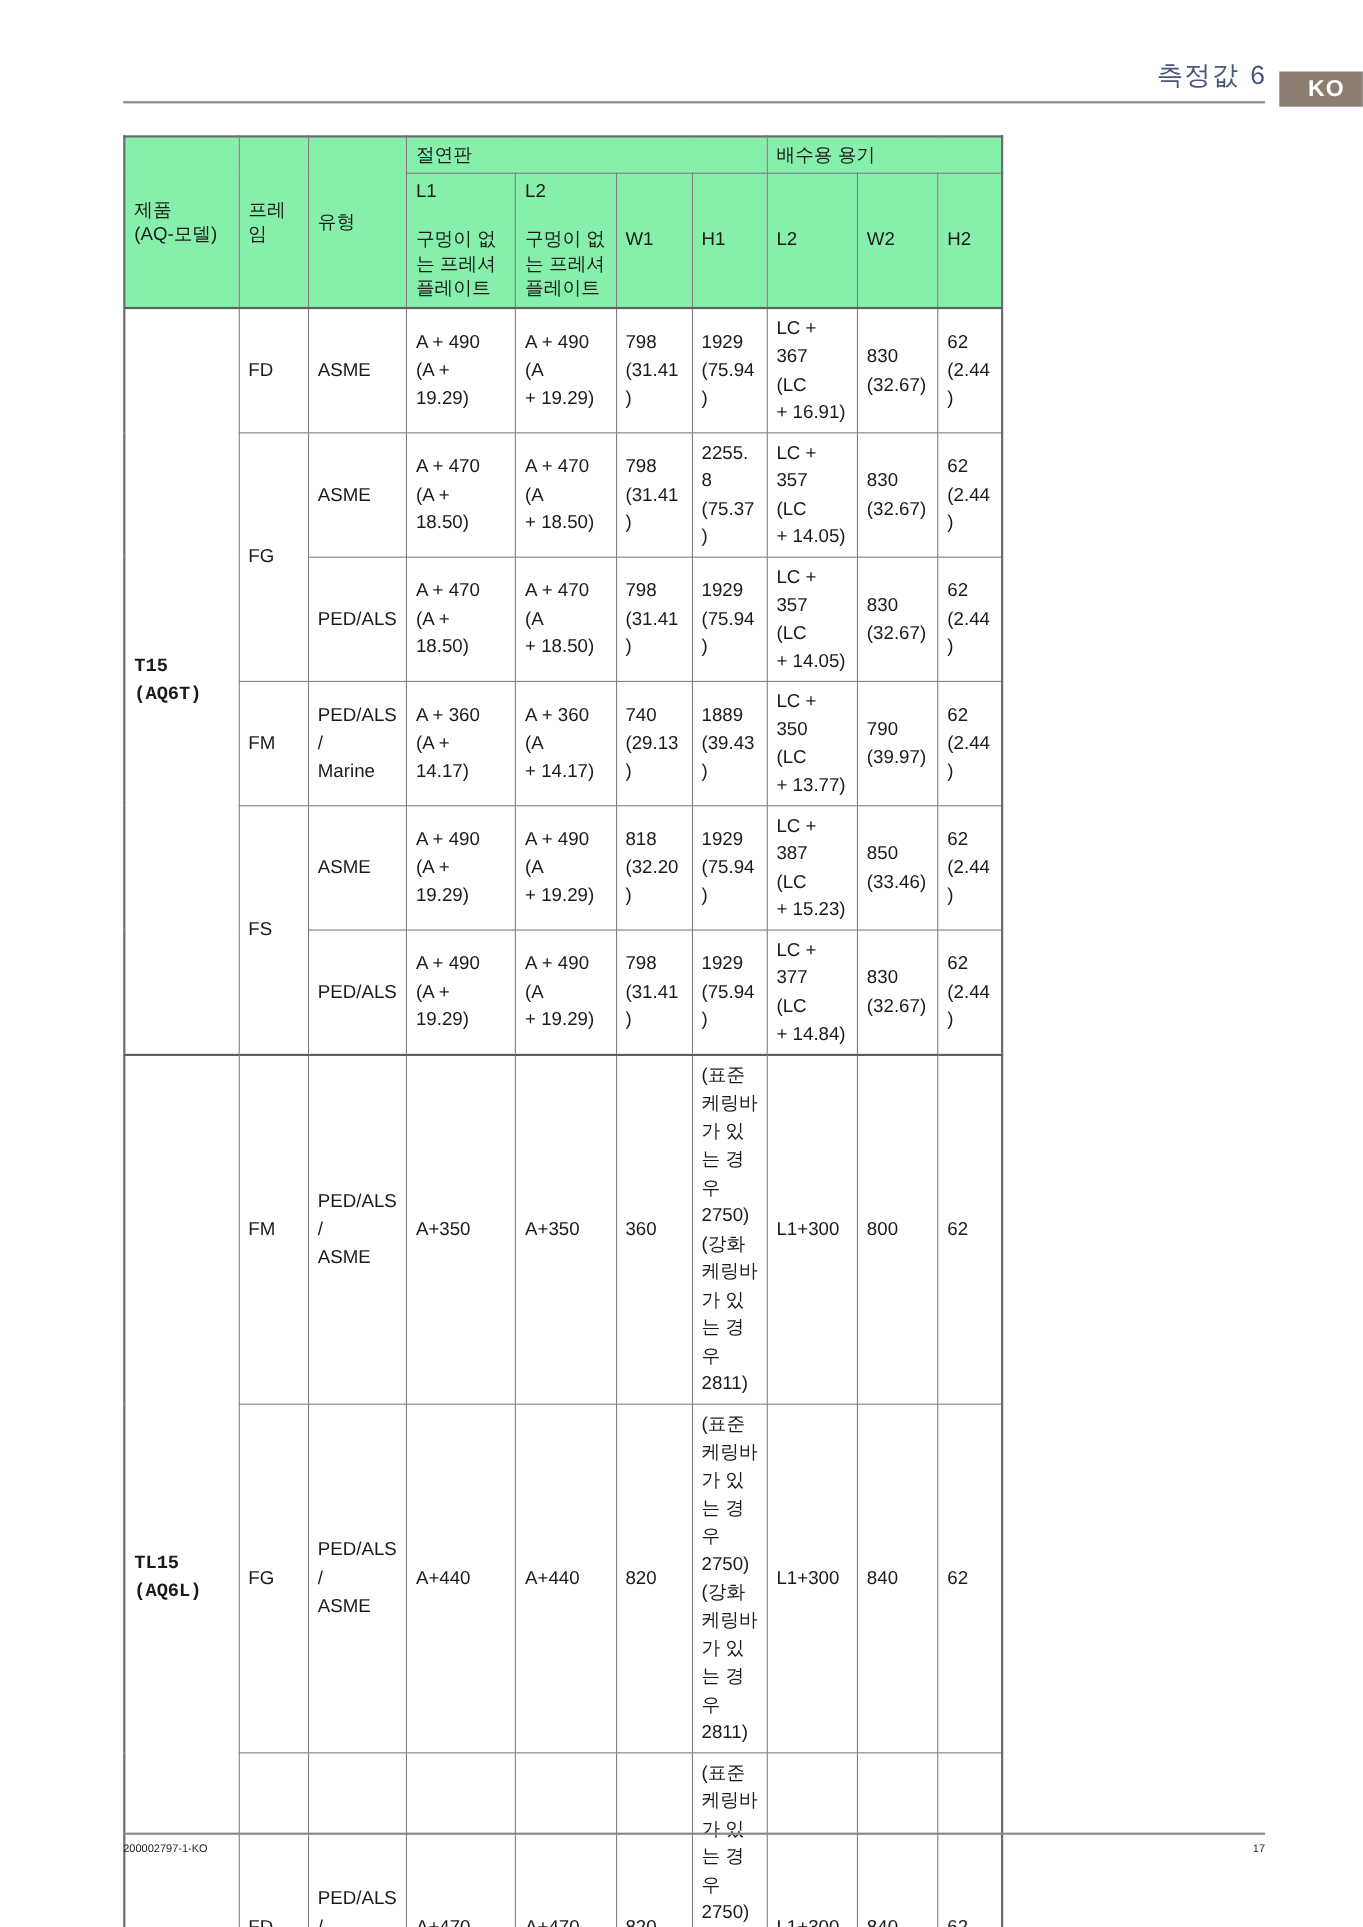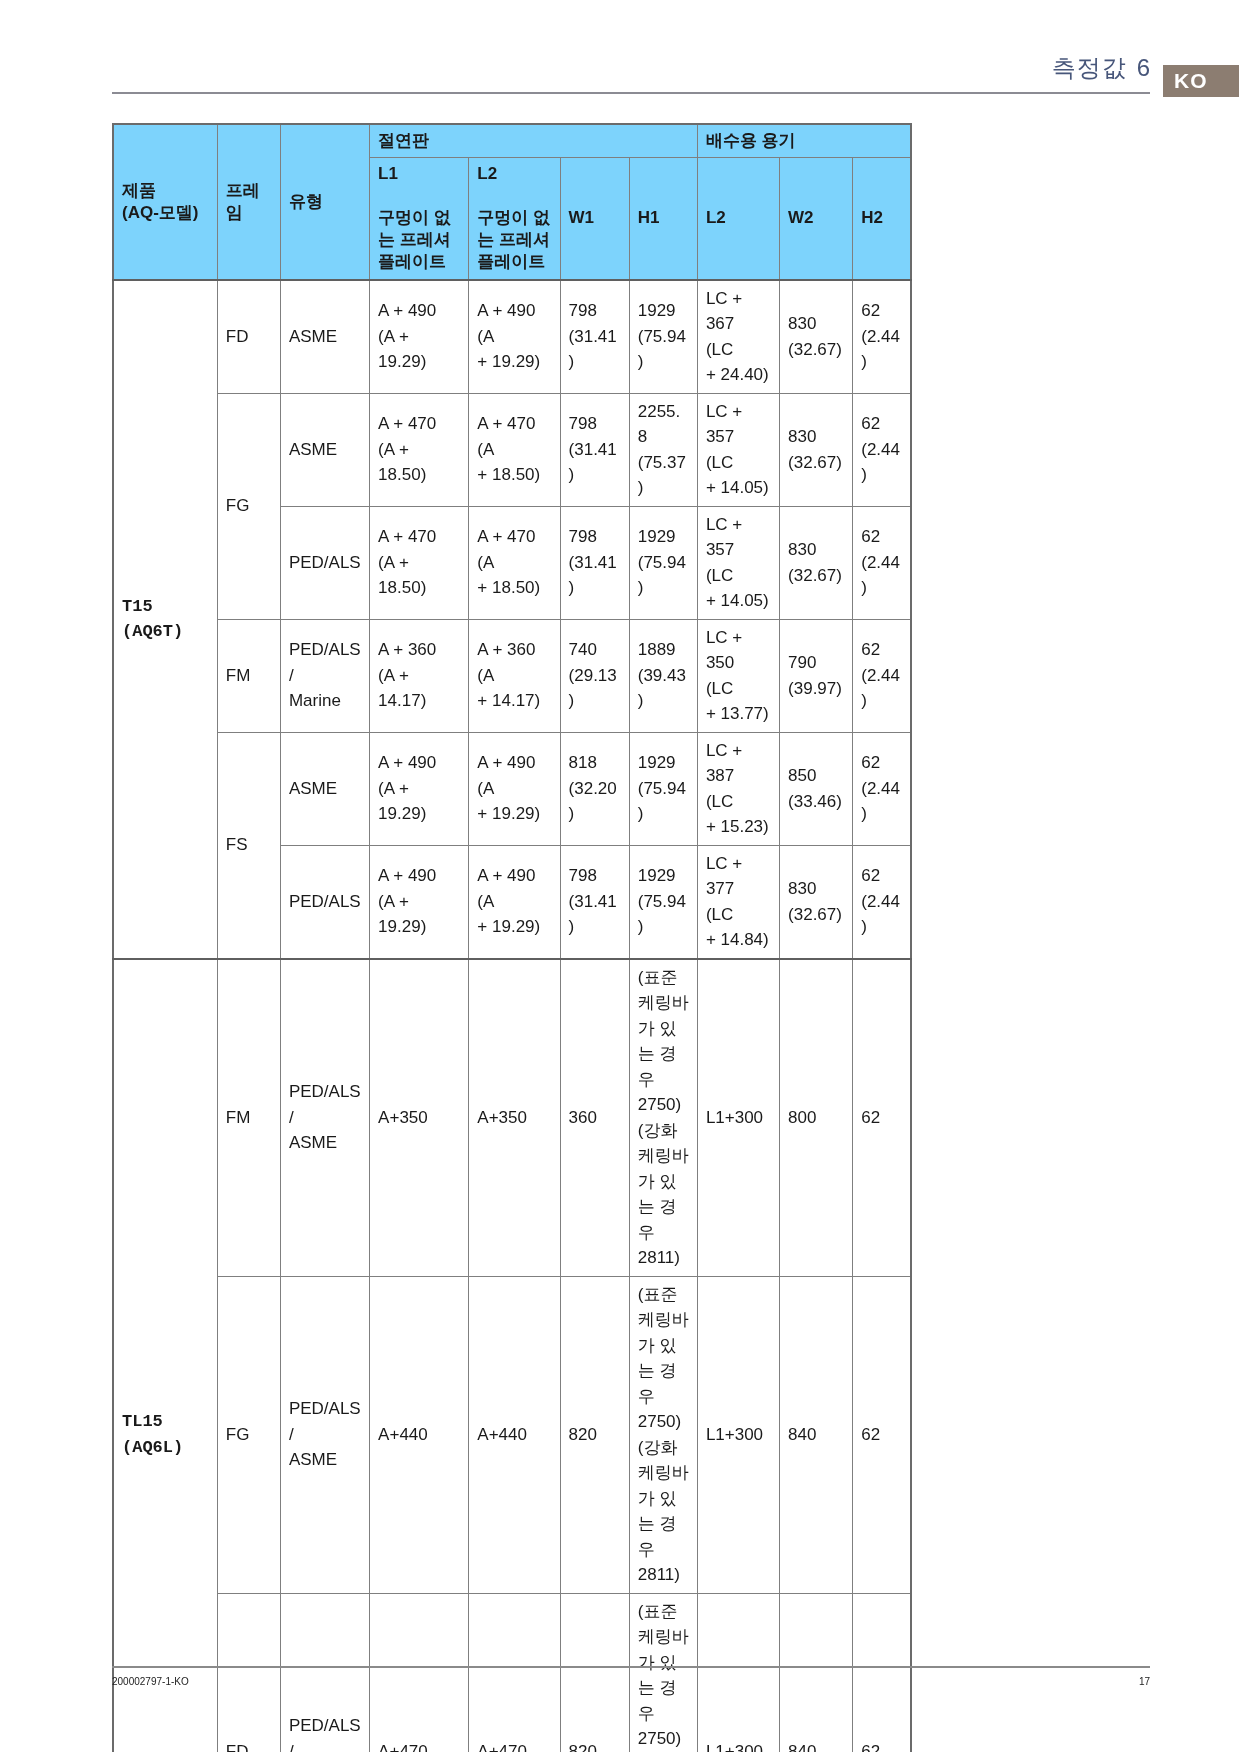--- a/index.html
+++ b/index.html
@@ -8,33 +8,33 @@
     font-family:"Liberation Sans",sans-serif;color:#1a1a1a;
   }
   
   .page-header{position:absolute;left:112px;top:52px;width:1038px;text-align:right;}
   .header-title{font-size:24px;color:#47567a;letter-spacing:1px;}
   .header-num{font-size:24px;color:#47567a;margin-left:10px;}
   .header-rule{position:absolute;left:112px;top:92px;width:1038px;height:2px;background:#8b8b93;}
   .lang-badge{
     position:absolute;left:1163px;top:65px;width:76px;height:32px;
     background:#8c7d71;color:#ffffff;font-weight:bold;font-size:21px;
-    display:flex;align-items:center;box-sizing:border-box;padding-left:11px;letter-spacing:1px;
+    display:flex;align-items:center;box-sizing:border-box;padding-left:26px;letter-spacing:1px;
   }
   
   table.dims{
     position:absolute;left:112px;top:123px;border-collapse:collapse;
     width:800px;table-layout:fixed;
   }
   table.dims th,table.dims td{
     border:1px solid #7f7f7f;padding:5px 8px;text-align:left;vertical-align:middle;
     font-size:17px;line-height:1.5;white-space:pre-line;word-wrap:break-word;
     box-sizing:border-box;
   }
-  table.dims th{background:#7dd3fc;font-weight:bold;line-height:1.3;}
+  table.dims th{background:#86efac;font-weight:normal;line-height:1.3;}
   table.dims{border:2px solid #6b6b6b;}
   tr.group-row th{height:33px;}
   tr.sub-row th{height:110px;}
   thead{border-bottom:2px solid #5f5f5f;}
   tr.t-row td{height:82px;}
   tr.section-start td{border-top:2px solid #5f5f5f;}
   td.product-cell{font-weight:bold;vertical-align:middle;font-family:Liberation Mono, monospace;}
   
   .footer-rule{position:absolute;left:112px;top:1666px;width:1038px;height:2px;background:#8a8a8a;}
   .page-footer{position:absolute;left:112px;top:1676px;width:1038px;display:flex;justify-content:space-between;font-size:10px;color:#222;}
@@ -99,21 +99,21 @@
 (A + 19.29)</td>
       <td>A + 490
 (A
 + 19.29)</td>
       <td>798
 (31.41)</td>
       <td>1929
 (75.94)</td>
       <td>LC + 367
 (LC
-+ 24.40)</td>
++ 16.91)</td>
       <td>830
 (32.67)</td>
       <td>62
 (2.44)</td>
     </tr>
     <tr class="t-row">
       <td rowspan="2">FG</td>
       <td>ASME</td>
       <td>A + 470
 (A + 18.50)</td>

